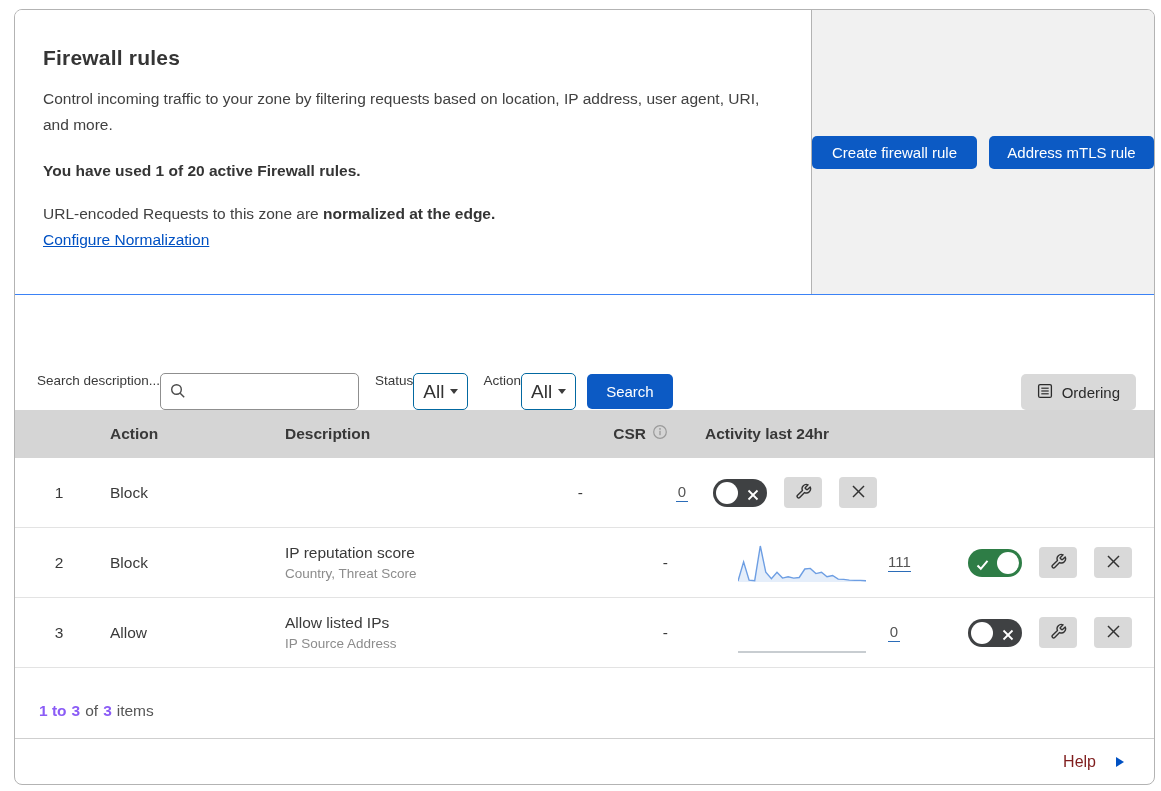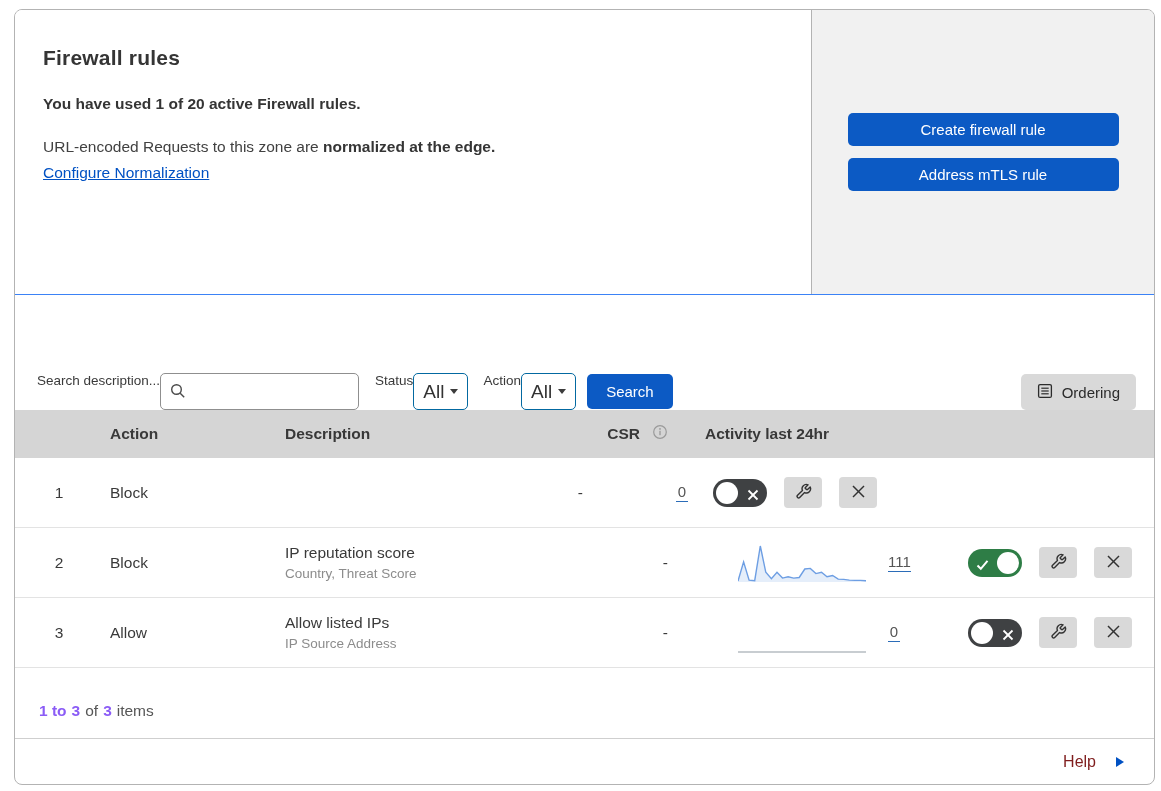--- a/index.html
+++ b/index.html
@@ -14,21 +14,21 @@
   .head-section { display:flex; height:285px; border-bottom:1px solid #3b82f6; }
   .head-left { flex:1; padding:36px 40px 0 28px; background:#fff; }
   .page-title { font-size:21px; font-weight:700; color:#353535; letter-spacing:.2px; }
   .desc { margin-top:16px; font-size:15.5px; line-height:1.65; color:#414141; max-width:740px; }
   .usage { margin-top:25px; font-size:15.5px; font-weight:700; color:#353535; }
   .norm { margin-top:25px; font-size:15.5px; color:#414141; }
   .norm b { color:#353535; }
   .norm-link { display:inline-block; margin-top:8px; font-size:15.5px; color:#0051c3;
     text-decoration:underline; cursor:pointer; }
   .head-right { width:343px; background:#f1f1f1; border-left:1px solid #b3b3b3;
-    display:flex; flex-direction:column; align-items:center; justify-content:center; gap:12px; }
+    display:flex; flex-direction:row; align-items:center; justify-content:center; gap:12px; }
   .btn-primary { width:271px; height:33px; background:#0c5ac4; color:#fff; border:none;
     border-radius:5px; font-size:15px; font-family:inherit; cursor:pointer; }
   
   .filter-bar { display:flex; align-items:flex-end; padding:22px 18px 0 22px; height:115px; background:#fff; }
   .fgroup { display:flex; }
   .flabel { font-size:13.5px; color:#3a3a3a; margin-bottom:7px; }
   .search-wrap { position:relative; }
   .search-input { width:199px; height:37px; border:1px solid #8f8f8f; border-radius:5px;
     padding:0 10px 0 34px; font-size:14px; font-family:inherit; color:#333; background:#fff; }
   .search-icon { position:absolute; left:10px; top:10px; }
@@ -46,21 +46,21 @@
   .thead, .trow { display:grid;
     grid-template-columns:88px 175px 325px 85px 255px 1fr; align-items:center; }
   .thead { height:48px; background:#d5d5d5; font-weight:700; font-size:15.5px; color:#383838; }
   .trow { height:70px; border-bottom:1px solid #e3e3e3; background:#fff; }
   .c-num { text-align:center; font-size:15.5px; color:#3a3a3a; }
   .c-action { padding-left:7px; font-size:15.5px; color:#3a3a3a; }
   .c-desc { padding-left:7px; }
   .desc-title { font-size:15.5px; color:#3a3a3a; }
   .desc-sub { font-size:13.5px; color:#8c8c8c; margin-top:4px; }
   .c-csr { text-align:right; padding-right:20px; font-size:15.5px; color:#3a3a3a; }
-  .h-csr { display:flex; justify-content:flex-end; align-items:center; gap:12px; padding-right:20px; }
+  .h-csr { display:flex; justify-content:flex-end; align-items:center; gap:6px; padding-right:20px; }
   .h-activity { padding-left:17px; }
   .c-activity { display:flex; align-items:center; padding-left:50px; }
   .count-link { margin-left:22px; font-size:15px; color:#555;
     border-bottom:1.5px solid #2b6cb8; padding-bottom:1px; cursor:pointer; min-width:12px; text-align:center; }
   .spark-line { fill:none; stroke:#6d9ee3; stroke-width:1.4; }
   .spark-fill { fill:rgba(109,158,227,0.18); stroke:none; }
   .spark.flat .spark-line { stroke:#b6bcc2; }
   .spark.flat .spark-fill { fill:none; }
   .c-controls { display:flex; align-items:center; padding-left:25px; gap:17px; }
   .toggle { position:relative; width:54px; height:28px; border-radius:14px; cursor:pointer; flex:0 0 auto; }
@@ -85,20 +85,21 @@
 </style>
 </head>
 <body>
 
 <div class="page">
   <div class="container">
 
     <div class="head-section">
       <div class="head-left">
         <div class="page-title">Firewall rules</div>
+        <div class="desc">Control incoming traffic to your zone by filtering requests based on location, IP address, user agent, URI, and more.</div>
         <div class="usage">You have used 1 of 20 active Firewall rules.</div>
         <div class="norm"><span>URL-encoded Requests to this zone are </span><b>normalized at the edge.</b></div>
         <a class="norm-link">Configure Normalization</a>
       </div>
       <div class="head-right">
         <button class="btn-primary">Create firewall rule</button>
         <button class="btn-primary">Address mTLS rule</button>
       </div>
     </div>
 

